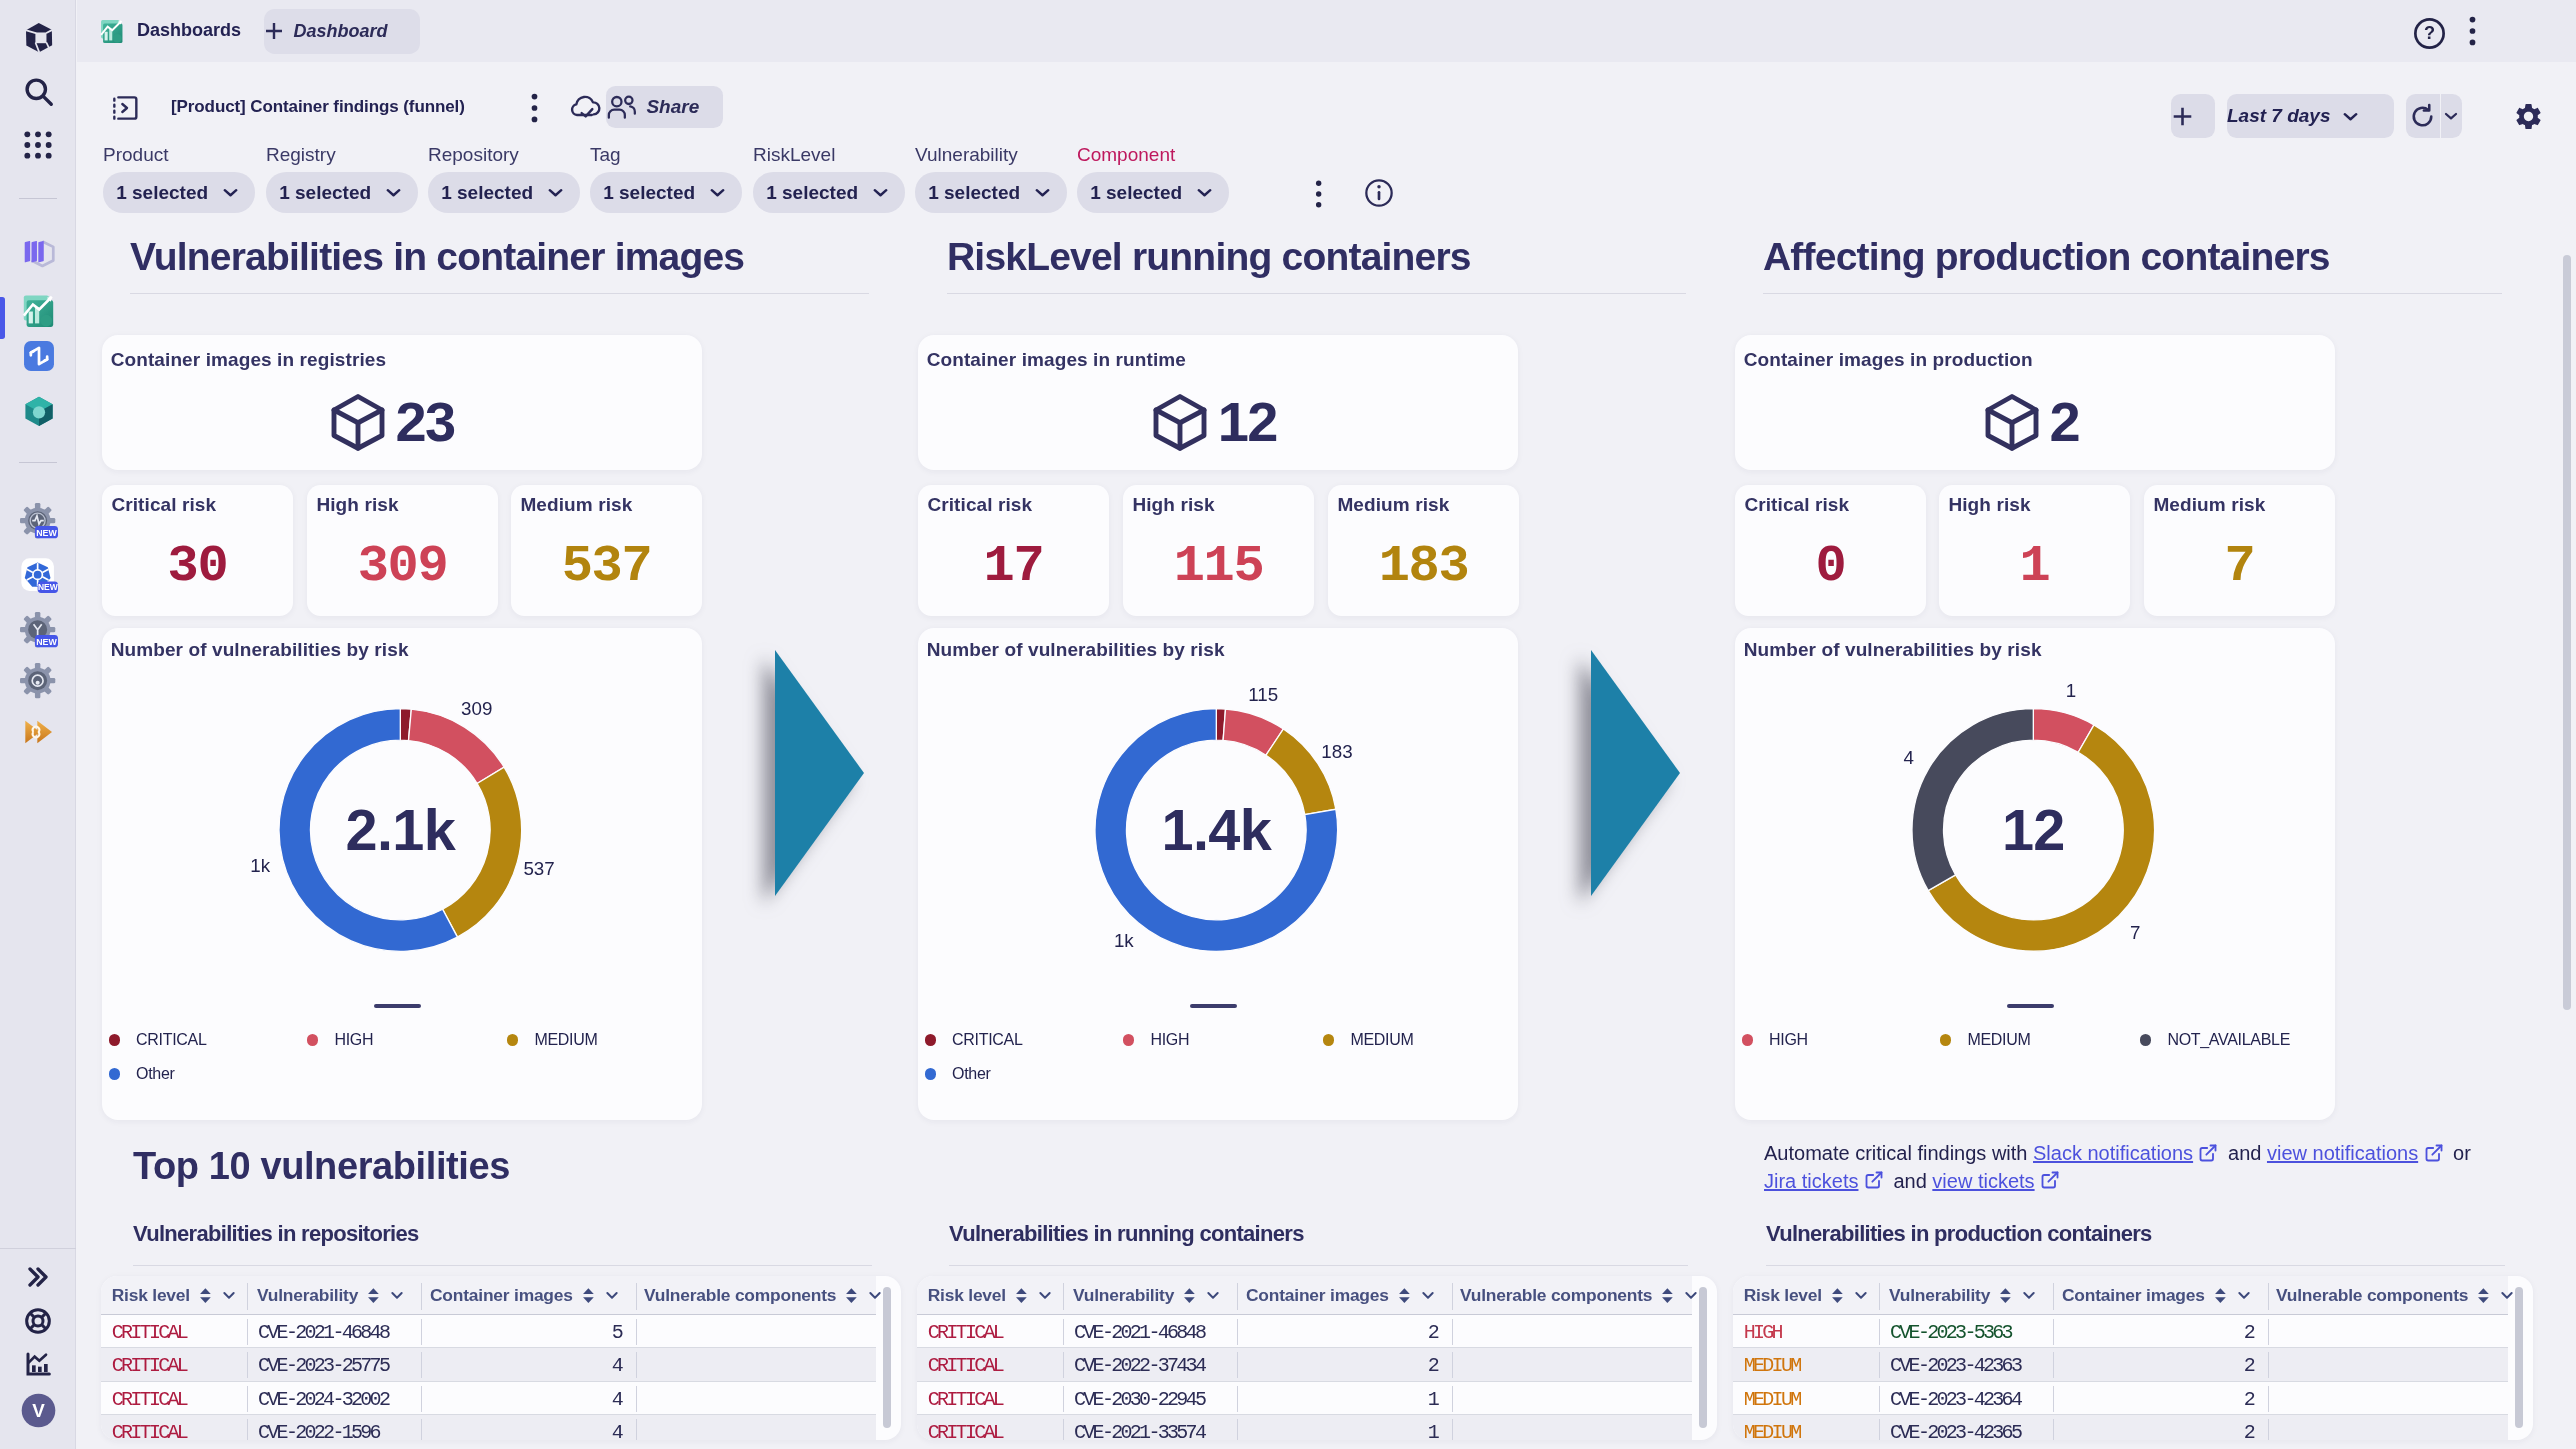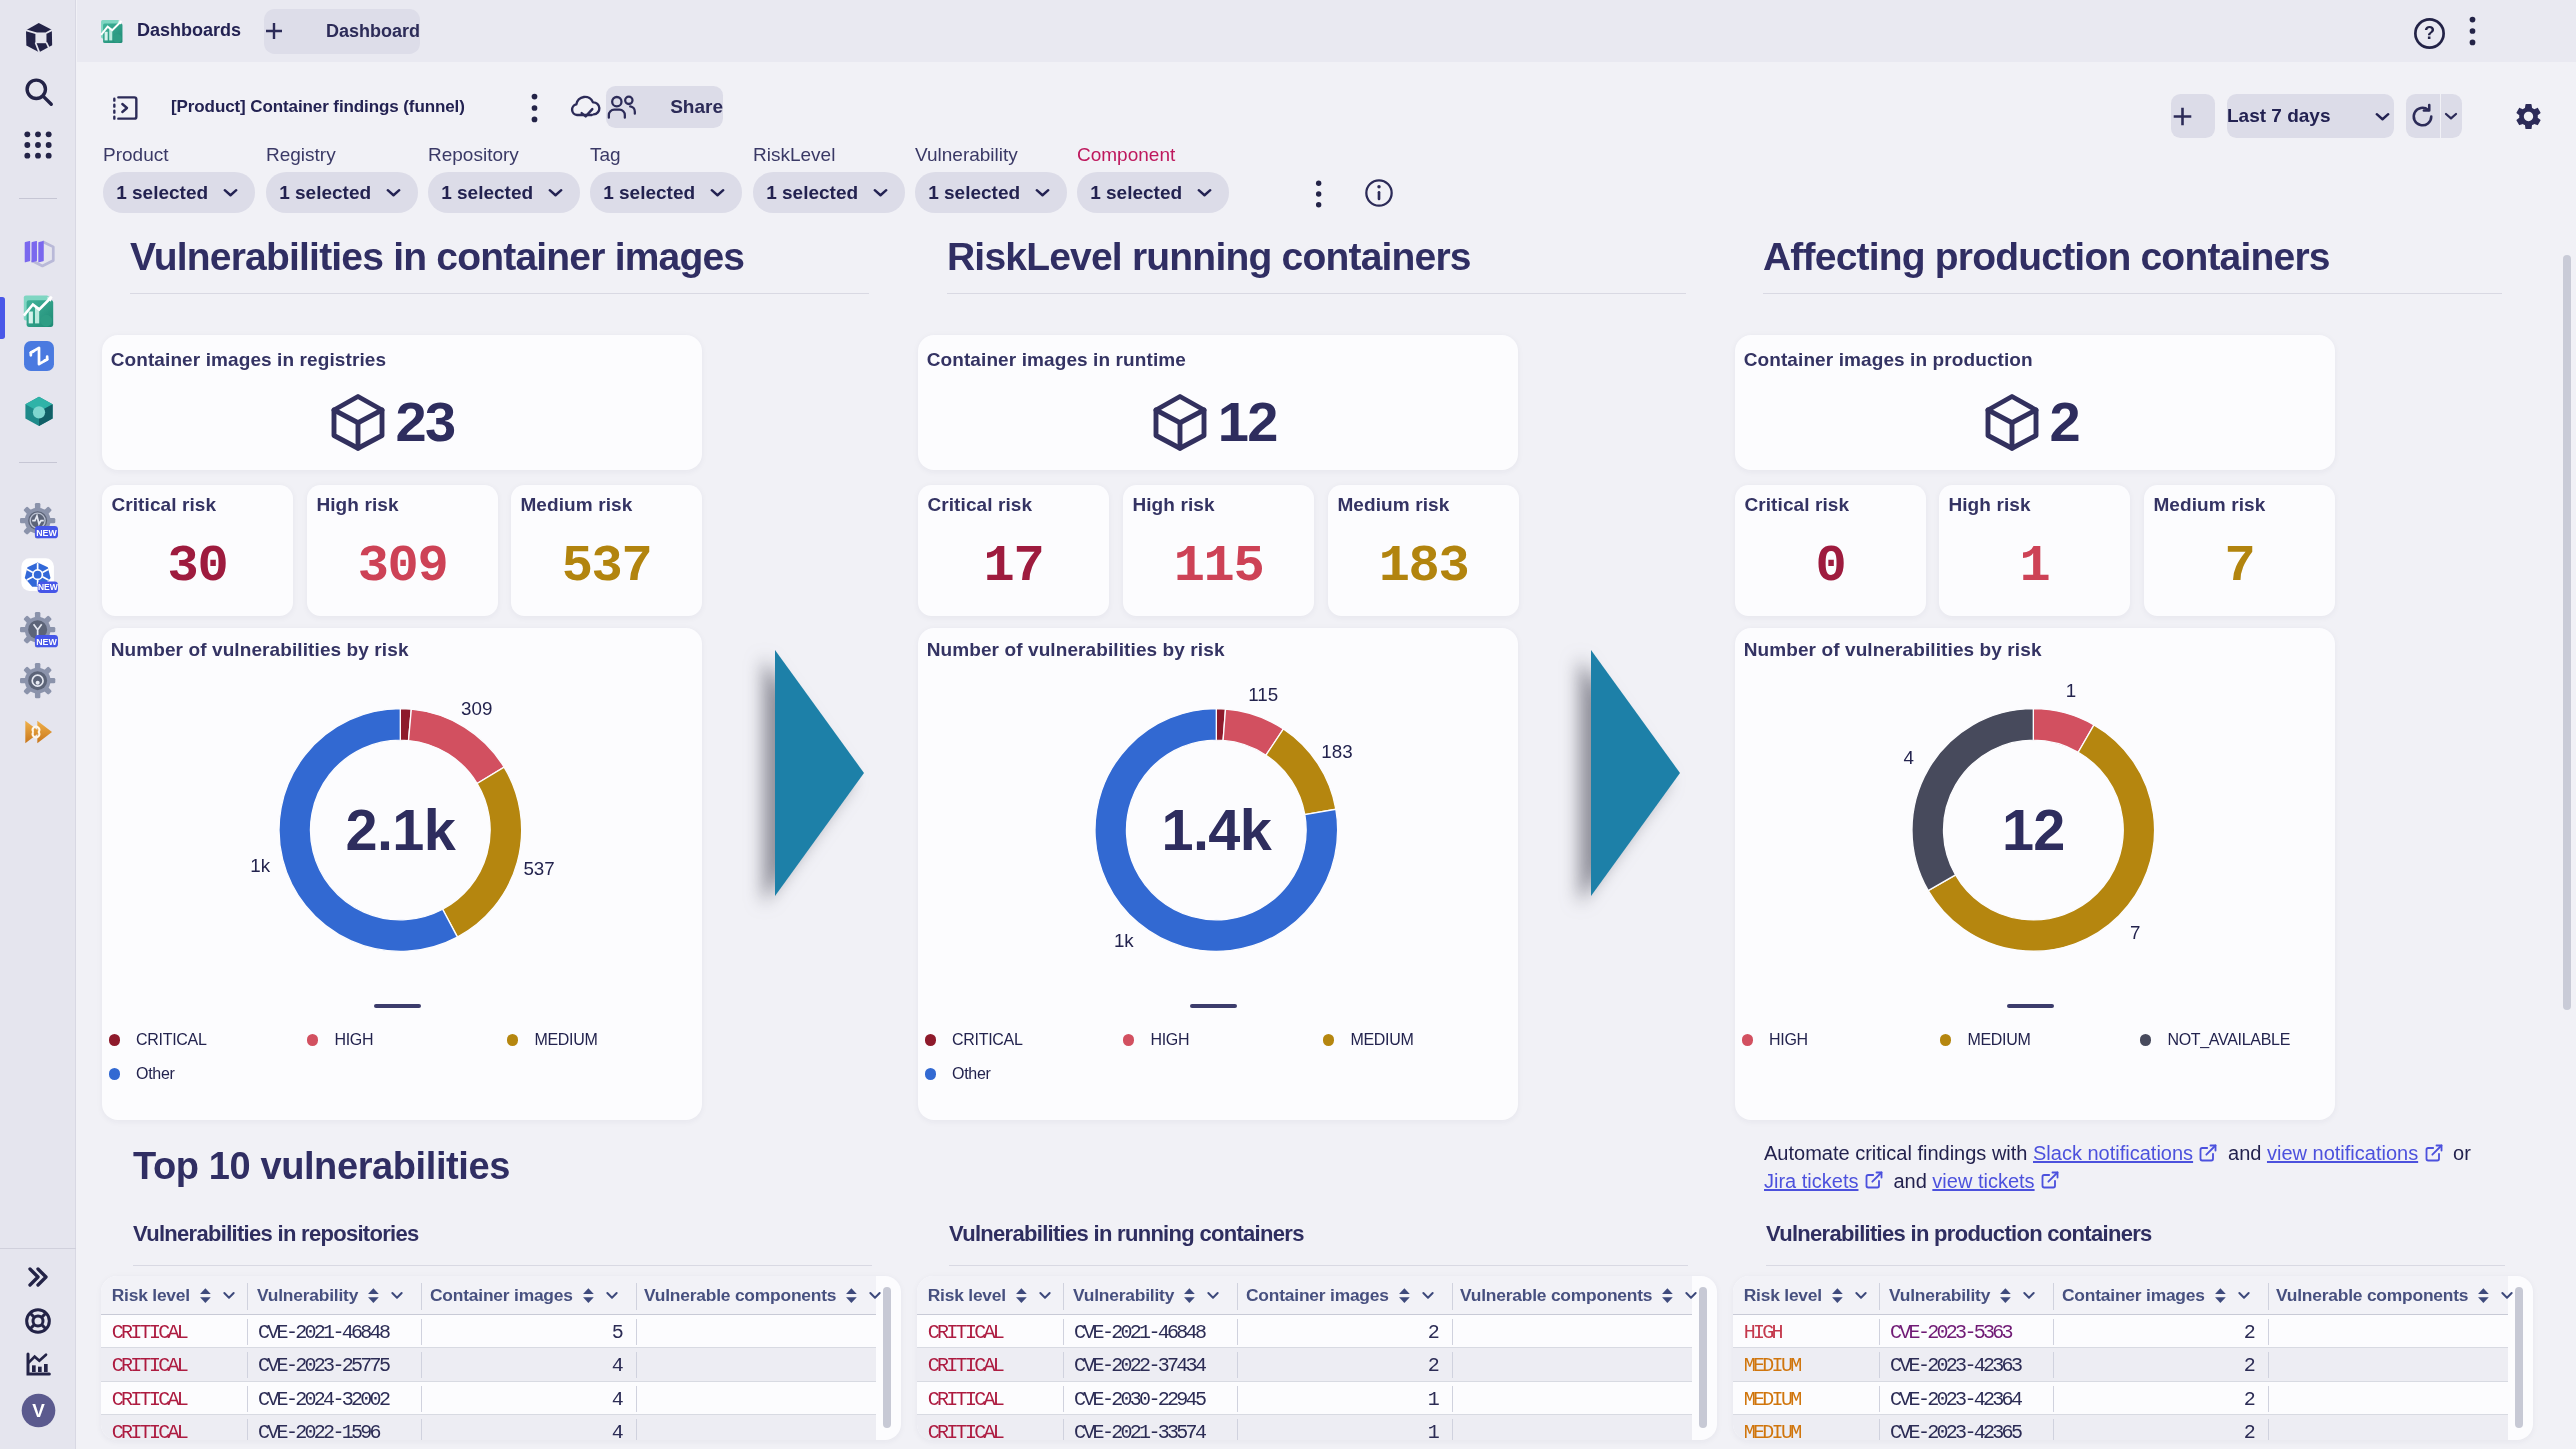--- a/index.html
+++ b/index.html
@@ -5,21 +5,21 @@
   font-family:"Liberation Sans", sans-serif; background:#f1f1f6; color:#23224e; }
 .abs { position:absolute; }
 .card { position:absolute; background:#fcfcfe; border-radius:16px;
   box-shadow:0 1.3px 6.7px rgba(45,45,85,0.05); }
 .lbl { font-size:19px; font-weight:bold; color:#343363; letter-spacing:0.1px; }
 .mono { font-family:"Liberation Mono", monospace; }
 .pill { position:absolute; height:41px; background:#dcdce8; border-radius:20px;
   display:flex; align-items:center; justify-content:center;
   font-size:19px; font-weight:bold; color:#232250; }
 .btn { background:#dcdce8; border-radius:9.4px; display:flex; align-items:center;
-  justify-content:space-between; }
+  justify-content:flex-start;font-style:italic; }
 </style></head><body>
 
 <div class="abs" style="left:0;top:0;width:76px;height:1449px;background:#e5e5ee;border-right:1.3px solid #d8d8e3;"></div>
 <div class="abs" style="left:19px;top:198px;width:38px;height:1.3px;background:#c6c6d4;"></div>
 <div class="abs" style="left:19px;top:462px;width:38px;height:1.3px;background:#c6c6d4;"></div>
 <div class="abs" style="left:0;top:1248px;width:76px;height:1.3px;background:#d0d0dc;"></div>
 <div class="abs" style="left:0;top:297px;width:4.7px;height:42px;background:#4a58e8;border-radius:0 2.7px 2.7px 0;"></div>
 
 <div class="abs" style="left:23.5px;top:22px;"><svg width="29.5" height="31" viewBox="0 0 44 46" style="">
       <path d="M22 1.5 L41.5 11.5 L42 34.5 L22.5 45 L3.5 35 L3 12 Z" fill="#232347"></path>
@@ -706,21 +706,21 @@
           <path d="M11 24 L19 15.5 L3 15.5 Z" fill="#3e4a7c"></path>
         </svg><svg width="16" height="17.4" viewBox="0 0 24 26" style="margin:0 0 -3.4px 8px">
           <path d="M5 9 L12 16 L19 9" fill="none" stroke="#3e4a7c" stroke-width="3" stroke-linecap="round" stroke-linejoin="round"></path>
         </svg></span>
       <span style="position:absolute;left:146px;top:6.7px;width:0.7px;height:27px;background:#d0d2de;"></span>
       <span style="position:absolute;left:320px;top:6.7px;width:0.7px;height:27px;background:#d0d2de;"></span>
       <span style="position:absolute;left:535px;top:6.7px;width:0.7px;height:27px;background:#d0d2de;"></span>
     </div>
       <div style="position:absolute;left:0;top:38px;width:775px;height:34px;background:#fcfcfe;border-top:0.7px solid #c8cad6;">
           <span class="mono" style="position:absolute;left:10.7px;top:6px;font-size:20px;letter-spacing:-2.7px;color:#c4394d;">HIGH</span>
-          <span class="mono" style="position:absolute;left:157px;top:6px;font-size:20px;letter-spacing:-2.7px;color:#701a75;">CVE-2023-5363</span>
+          <span class="mono" style="position:absolute;left:157px;top:6px;font-size:20px;letter-spacing:-2.7px;color:#14532d;">CVE-2023-5363</span>
           <span class="mono" style="position:absolute;left:334px;top:6px;width:188px;text-align:right;font-size:20px;letter-spacing:-0.7px;color:#2c2c55;">2</span>
           <span style="position:absolute;left:146px;top:4px;width:0.7px;height:25.5px;background:#d0d2de;"></span>
       <span style="position:absolute;left:320px;top:4px;width:0.7px;height:25.5px;background:#d0d2de;"></span>
       <span style="position:absolute;left:535px;top:4px;width:0.7px;height:25.5px;background:#d0d2de;"></span>
         </div>
     <div style="position:absolute;left:0;top:71px;width:775px;height:34px;background:#ededf3;border-top:0.7px solid #d8dae2;">
           <span class="mono" style="position:absolute;left:10.7px;top:6px;font-size:20px;letter-spacing:-2.7px;color:#d0750c;">MEDIUM</span>
           <span class="mono" style="position:absolute;left:157px;top:6px;font-size:20px;letter-spacing:-2.7px;color:#2c2c55;">CVE-2023-42363</span>
           <span class="mono" style="position:absolute;left:334px;top:6px;width:188px;text-align:right;font-size:20px;letter-spacing:-0.7px;color:#2c2c55;">2</span>
           <span style="position:absolute;left:146px;top:4px;width:0.7px;height:25.5px;background:#d0d2de;"></span>

